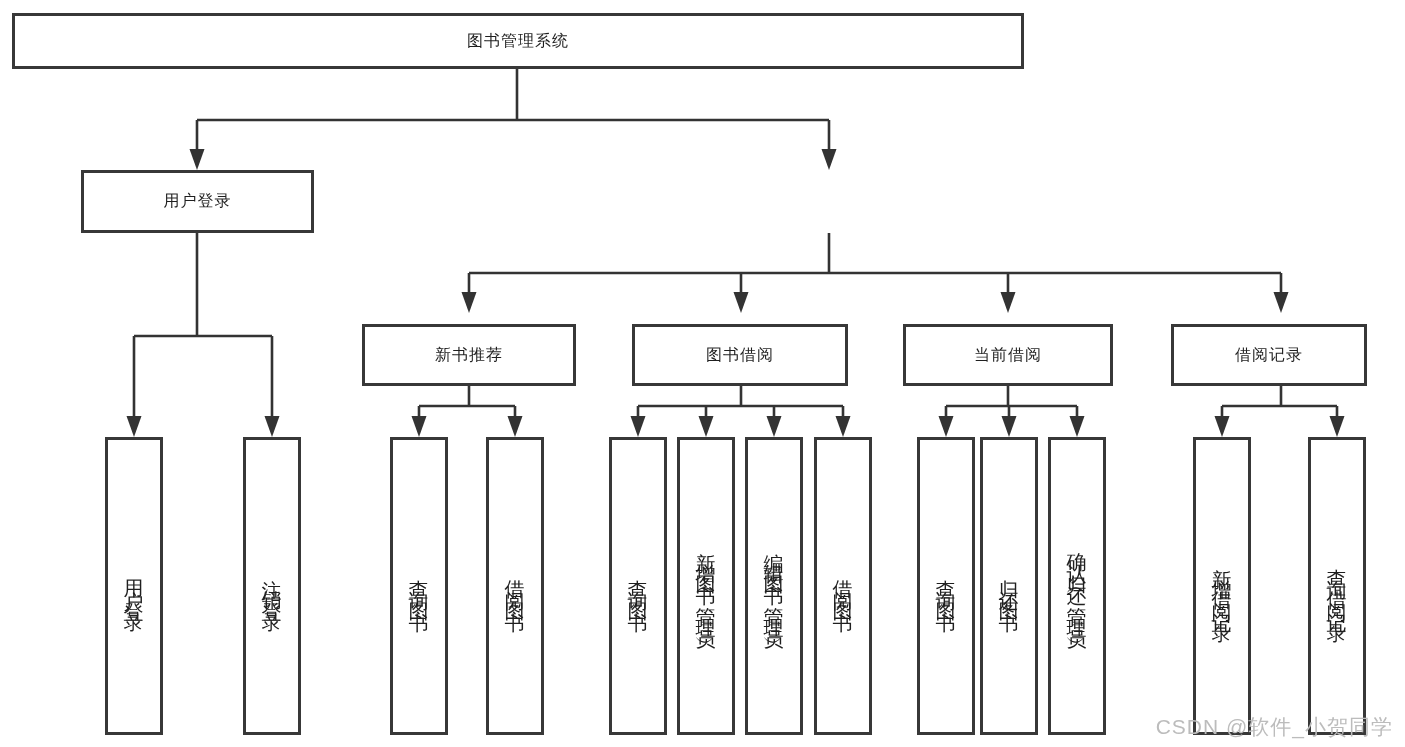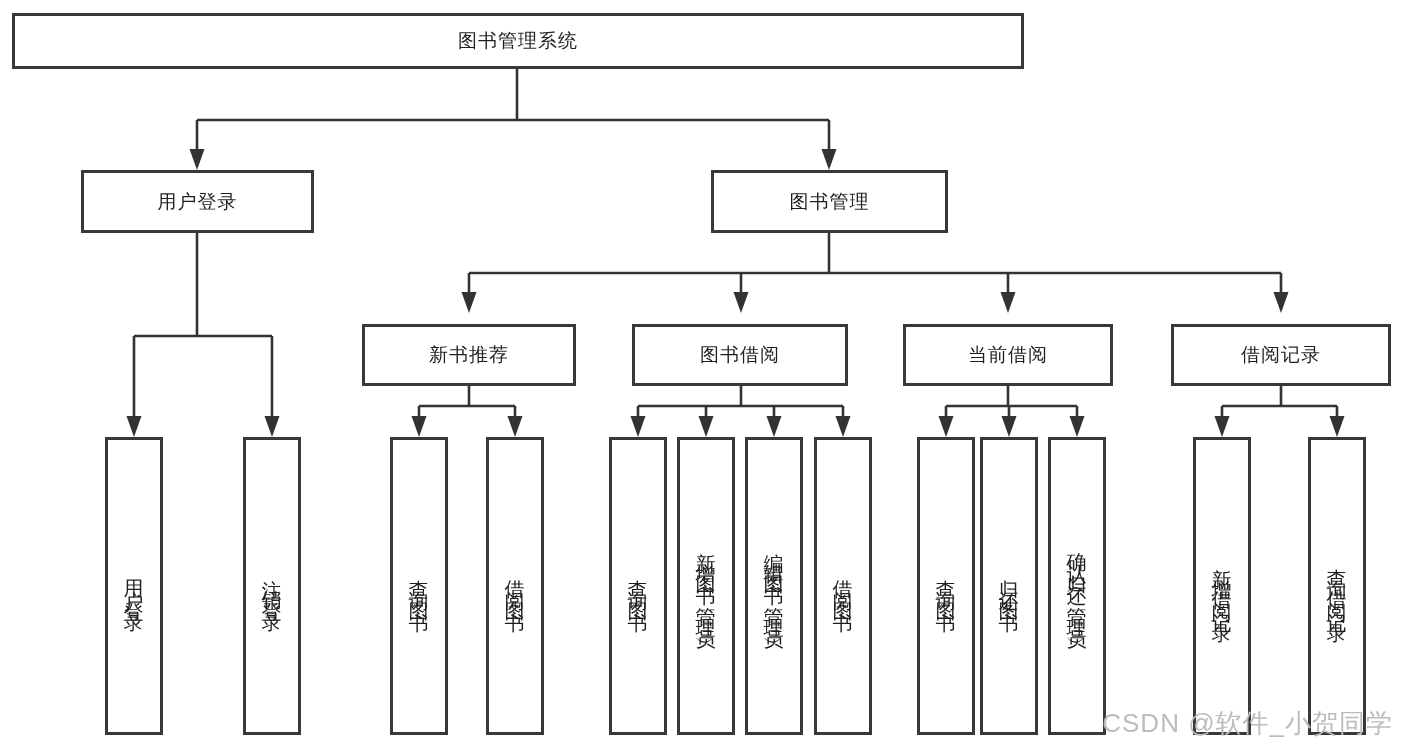--- a/index.html
+++ b/index.html
@@ -13,42 +13,42 @@
   .connectors{position:absolute;left:0;top:0;width:1405px;height:747px;z-index:1;}
   .box{
     position:absolute;
     box-sizing:border-box;
     border:3px solid #383838;
     background:#ffffff;
     display:flex;align-items:center;justify-content:center;
     color:#1f1f1f;
     z-index:2;
   }
-  .h-label{font-size:19px;letter-spacing:1px;white-space:nowrap;}
+  .h-label{font-size:16px;letter-spacing:1px;white-space:nowrap;}
   .root{left:12px;top:13px;width:1012px;height:56px;}
   .n-user{left:81px;top:170px;width:233px;height:63px;}
   .n-mgmt{left:711px;top:170px;width:237px;height:63px;}
   .lvl3{top:324px;height:62px;}
   .n-newbook{left:362px;width:214px;}
   .n-borrow{left:632px;width:216px;}
   .n-current{left:903px;width:210px;text-align:right;}
-  .n-records{left:1171px;width:220px;}
+  .n-records{left:1171px;width:196px;}
   .leaf{top:437px;width:58px;height:298px;}
   .vtext{
     writing-mode:vertical-rl;
     text-orientation:mixed;
     font-size:20px;
     letter-spacing:11px;
     line-height:1;
     white-space:nowrap;
   }
   .watermark{
     position:absolute;
     right:12px;bottom:6px;
-    font-size:26px;
+    font-size:21px;
     color:#bcbcbc;
     letter-spacing:1px;
     z-index:3;
     white-space:nowrap;
   }
   .stroke{stroke:#333333;stroke-width:2.6;fill:none;}
   .arrow{fill:#333333;stroke:none;}
 </style>
 </head>
 <body>
@@ -90,23 +90,20 @@
     <polygon class="arrow" points="1214.5,416 1229.5,416 1222,437"></polygon>
     <polygon class="arrow" points="1329.5,416 1344.5,416 1337,437"></polygon>
   </svg>
 
   <div class="box root">
     <span class="h-label">图书管理系统</span>
   </div>
 
   <div class="box n-user">
     <span class="h-label">用户登录</span>
-  </div>
-  <div class="box n-mgmt">
-    <span class="h-label">图书管理</span>
   </div>
 
   <div class="box lvl3 n-newbook">
     <span class="h-label">新书推荐</span>
   </div>
   <div class="box lvl3 n-borrow">
     <span class="h-label">图书借阅</span>
   </div>
   <div class="box lvl3 n-current">
     <span class="h-label">当前借阅</span>

